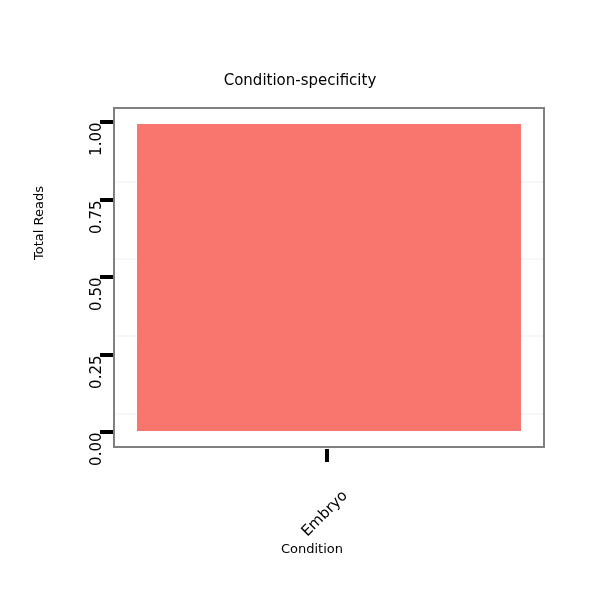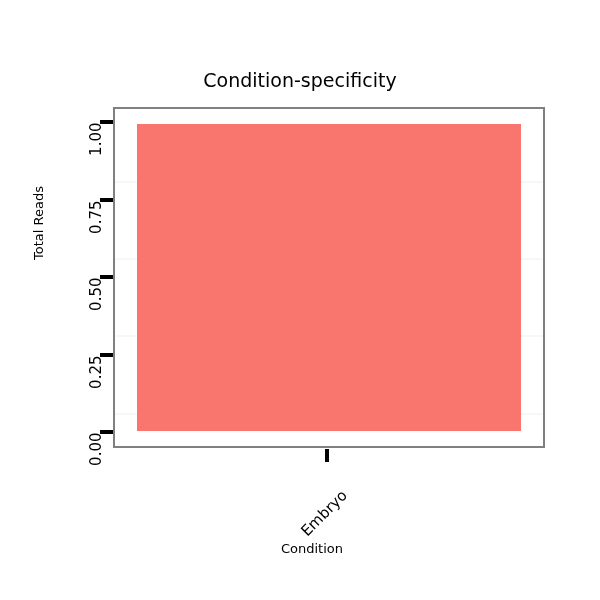--- a/index.html
+++ b/index.html
@@ -22,21 +22,21 @@
     background: #ffffff;
   }
 
   
   .chart-title {
     position: absolute;
     left: 0;
     top: 68px;
     width: 600px;
     text-align: center;
-    font-size: 19px;
+    font-size: 15px;
     line-height: 24px;
     color: #000000;
     white-space: nowrap;
   }
 
   
   .panel {
     position: absolute;
     left: 113px;
     top: 107px;

